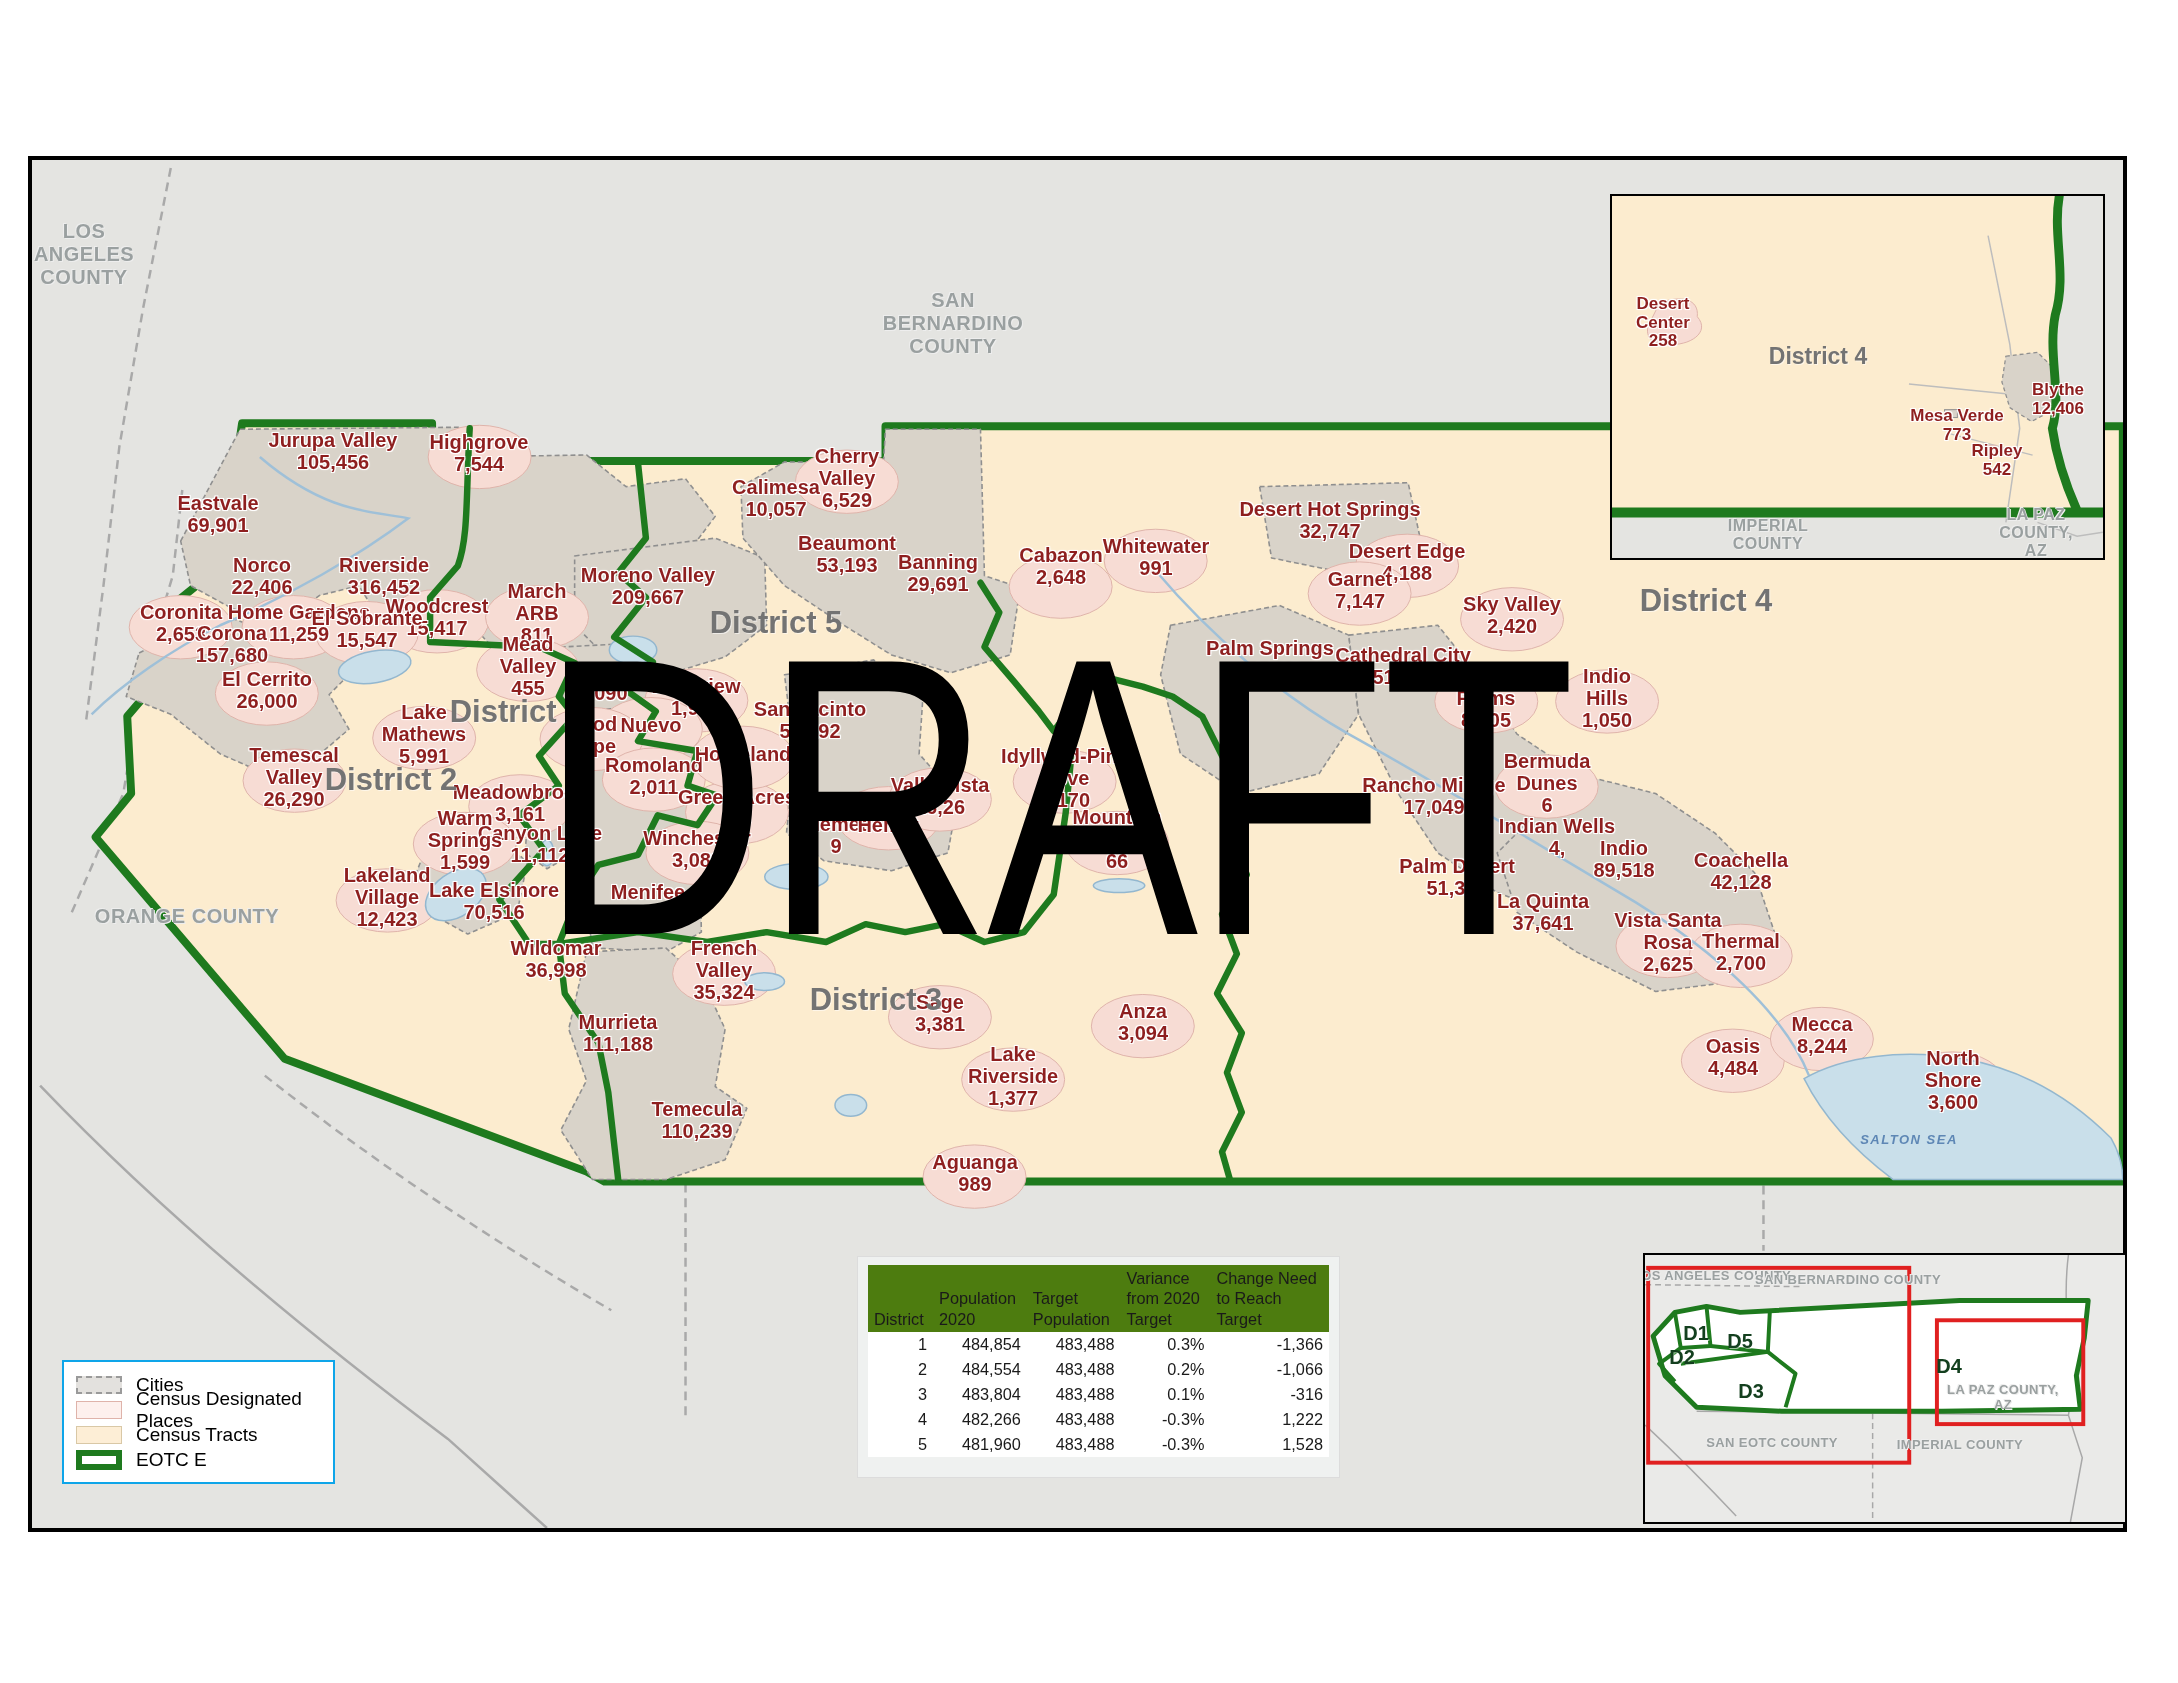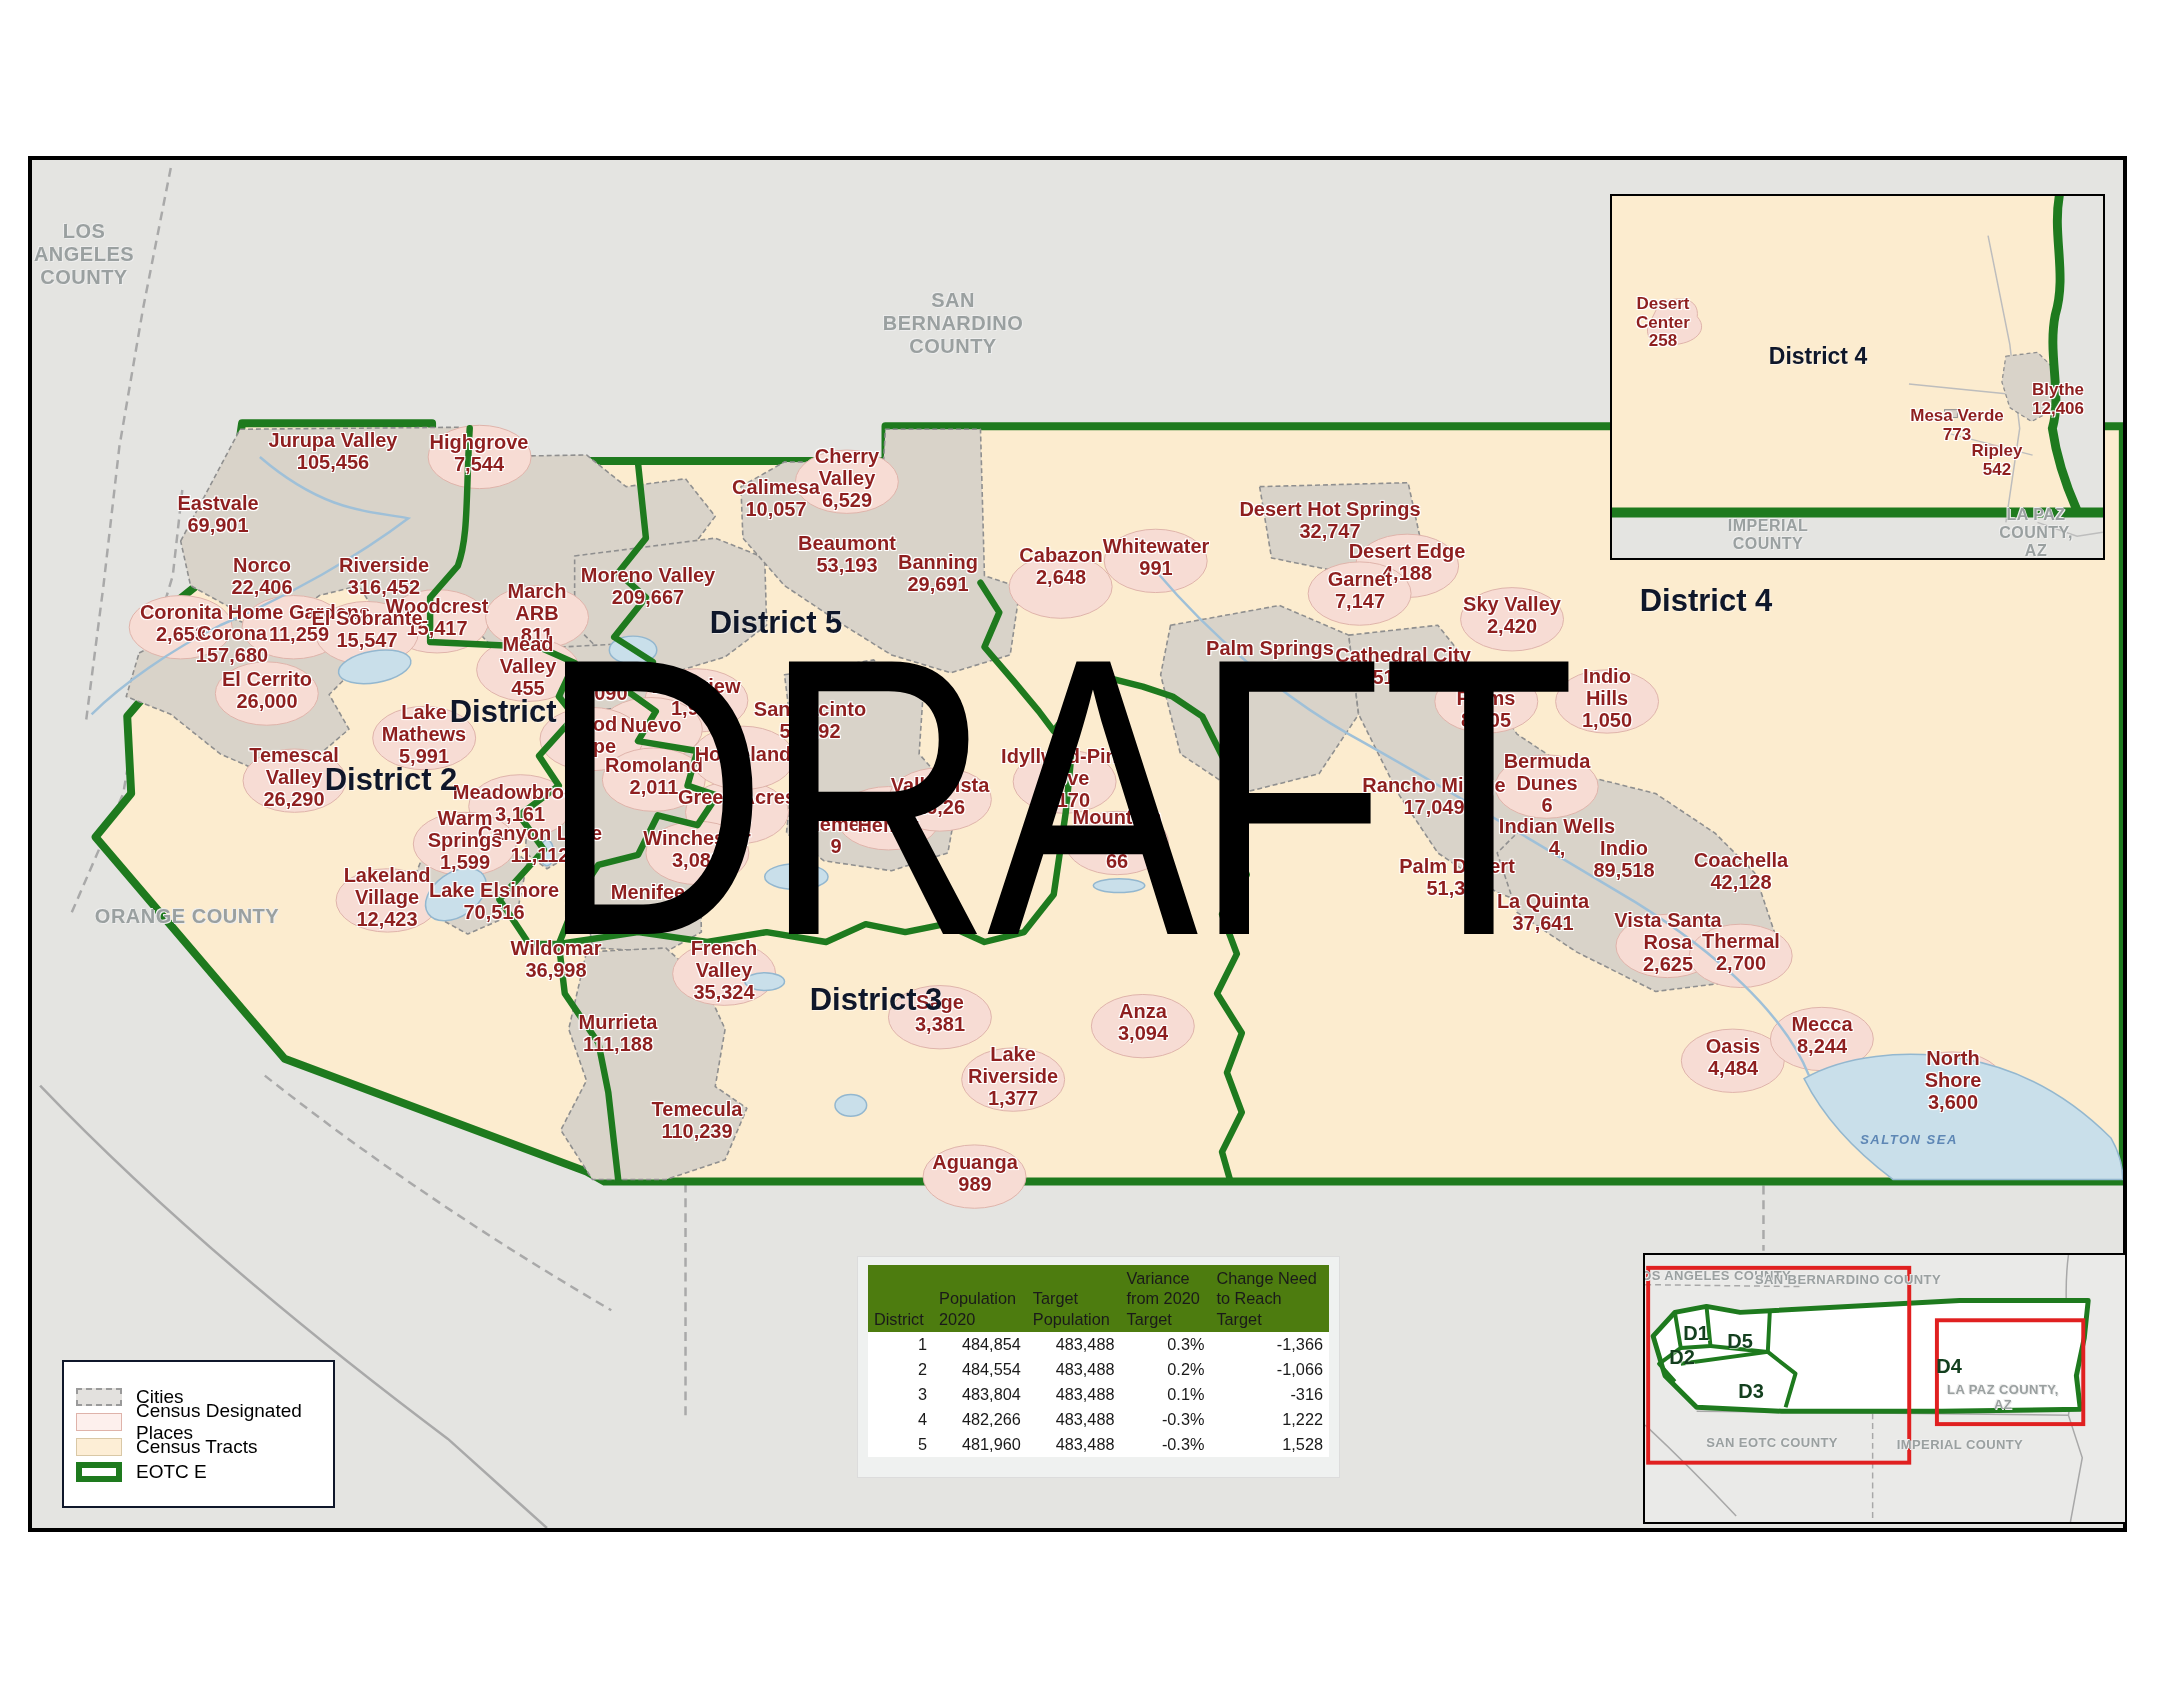--- a/index.html
+++ b/index.html
@@ -4,38 +4,38 @@
 <style>
   html,body{margin:0;padding:0;background:#fff;font-family:"Liberation Sans",sans-serif;}
   #page{position:relative;width:2178px;height:1683px;background:#fff;overflow:hidden;}
   #map-frame{position:absolute;left:28px;top:156px;width:2091px;height:1368px;border:4px solid #000;background:#e4e4e1;}
   #map-area{position:absolute;left:0;top:0;width:2091px;height:1368px;}
   .map-svg{position:absolute;left:0;top:0;width:100%;height:100%;}
   #title{position:absolute;left:0;top:48px;width:100%;text-align:center;font-size:37px;font-weight:700;color:#000;line-height:1.25;z-index:12;}
   .place{position:absolute;transform:translate(-50%,-50%);text-align:center;
     font-size:20px;font-weight:700;line-height:1.1;color:#8e1f1f;white-space:pre-line;z-index:10;
     text-shadow:-1px -1px 0 #fff,1px -1px 0 #fff,-1px 1px 0 #fff,1px 1px 0 #fff,0 0 3px #fff;}
-  .district{position:absolute;transform:translate(-50%,-50%);font-size:31px;font-weight:700;color:#0f172a;
+  .district{position:absolute;transform:translate(-50%,-50%);font-size:31px;font-weight:700;color:#737373;
     z-index:11;white-space:pre;text-shadow:1px 1px 0 rgba(255,255,255,.55);}
   .county{position:absolute;transform:translate(-50%,-50%);text-align:center;font-size:20px;font-weight:700;
     color:#9aa0a0;letter-spacing:0.5px;white-space:pre-line;z-index:9;text-shadow:-1px -1px 0 #eee,1px 1px 0 #eee;}
   .water-label{position:absolute;transform:translate(-50%,-50%);font-size:13px;font-weight:700;color:#5e87b5;
     letter-spacing:1.5px;z-index:10;font-style:italic;}
   #draft{position:absolute;left:507px;top:469px;font-size:396px;line-height:.85;font-weight:400;color:#000;
     letter-spacing:-6px;transform:scaleX(.8);transform-origin:left top;z-index:40;font-family:"Liberation Sans",sans-serif;}
   .inset{position:absolute;border:2px solid #000;z-index:30;overflow:hidden;}
   #inset4{left:1578px;top:34px;width:491px;height:362px;background:#fceccf;}
   #overview{left:1611px;top:1093px;width:480px;height:267px;background:#eaeae8;}
   #inset4 .place{font-size:17px;}
   #inset4 .district{font-size:23px;}
   #inset4 .county{font-size:16px;}
   #overview .district{font-size:20px;color:#14401f;}
   #overview .county{font-size:13px;font-weight:700;letter-spacing:0.4px;}
-  #legend{position:absolute;left:30px;top:1200px;width:273px;border:2px solid #0f172a;background:#fff;z-index:35;
-    padding:22px 12px;box-sizing:border-box;}
+  #legend{position:absolute;left:30px;top:1200px;width:273px;border:2px solid #0ea5e9;background:#fff;z-index:35;
+    padding:10px 12px;box-sizing:border-box;}
   .leg-row{display:flex;align-items:center;height:25px;}
   .sw{width:46px;height:18px;margin-right:14px;box-sizing:border-box;flex:none;}
   .sw-cities{background:#e3e1de;border:2px dashed #9a9a9a;}
   .sw-cdp{background:#fdf0ed;border:1px solid #dfb3aa;}
   .sw-tracts{background:#fdeed6;border:1px solid #d9c8a6;}
   .sw-eotc{background:#fff;border:6px solid #1e7a1e;height:20px;}
   .leg-label{font-size:19px;color:#000;}
   #table-box{position:absolute;left:826px;top:1097px;width:481px;background:#eff1f0;z-index:35;
     padding:8px 10px 20px;box-sizing:border-box;box-shadow:0 0 0 1px #dcdcdc;}
   #pop-table{width:100%;border-collapse:collapse;font-size:16.3px;color:#1a1a1a;}

